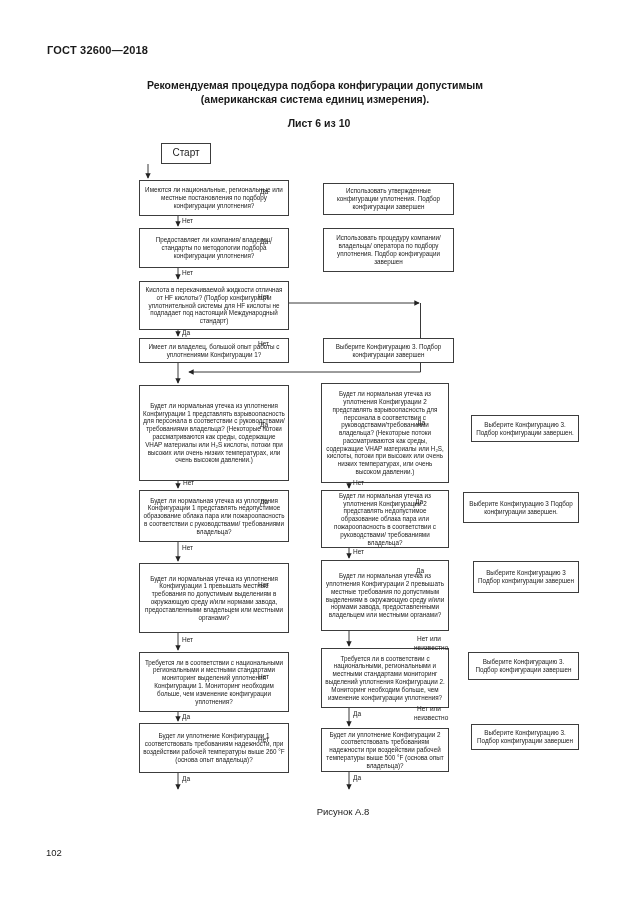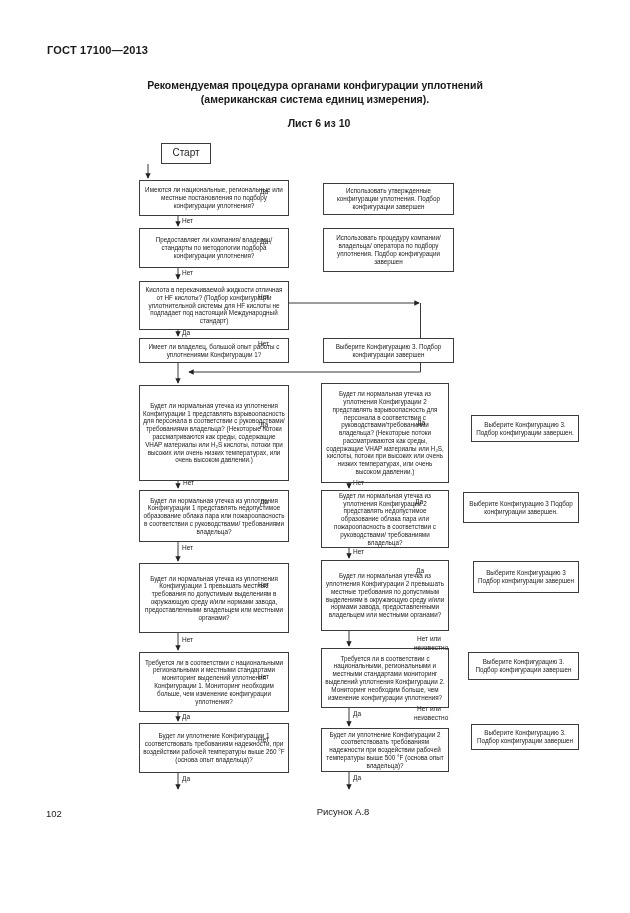--- a/index.html
+++ b/index.html
@@ -14,31 +14,31 @@
   .node{
     position:absolute;border:1.2px solid #3c3c3c;background:#fff;
     display:flex;align-items:center;justify-content:center;text-align:center;
     font-size:6.3px;line-height:1.24;padding:2px 3px;box-sizing:border-box;color:#222;margin-left:36px;
   }
   .start{font-size:10px;font-weight:400;}
   .lbl{position:absolute;font-size:6.5px;color:#222;white-space:nowrap;line-height:1.1;}
   svg.wires{position:absolute;left:0;top:0;pointer-events:none;}
   .conn{stroke:#222;stroke-width:0.9;fill:none;}
   .caption{position:absolute;left:0;top:806px;width:100%;text-align:center;font-size:9.5px;padding-left:28px;}
-  .pageno{position:absolute;left:46px;top:808px;font-size:9.5px;}
+  .pageno{position:absolute;left:46px;top:847px;font-size:9.5px;}
 </style>
 </head>
 <body>
 
 <div id="page">
 
-  <div class="hdr">ГОСТ 17100—2013</div>
+  <div class="hdr">ГОСТ 32600—2018</div>
 
   <div class="title">
-    <div>Рекомендуемая процедура органами конфигурации уплотнений</div>
+    <div>Рекомендуемая процедура подбора конфигурации допустимым</div>
     <div>(американская система единиц измерения).</div>
   </div>
   <div class="sheet">Лист 6 из 10</div>
 
   <svg class="wires" width="630" height="913" viewBox="0 0 630 913">
     <defs>
       <marker id="ah" markerWidth="8" markerHeight="8" refX="5.2" refY="3" orient="auto">
         <path d="M0,0 L6,3 L0,6 Z" fill="#222"></path>
       </marker>
     </defs>

